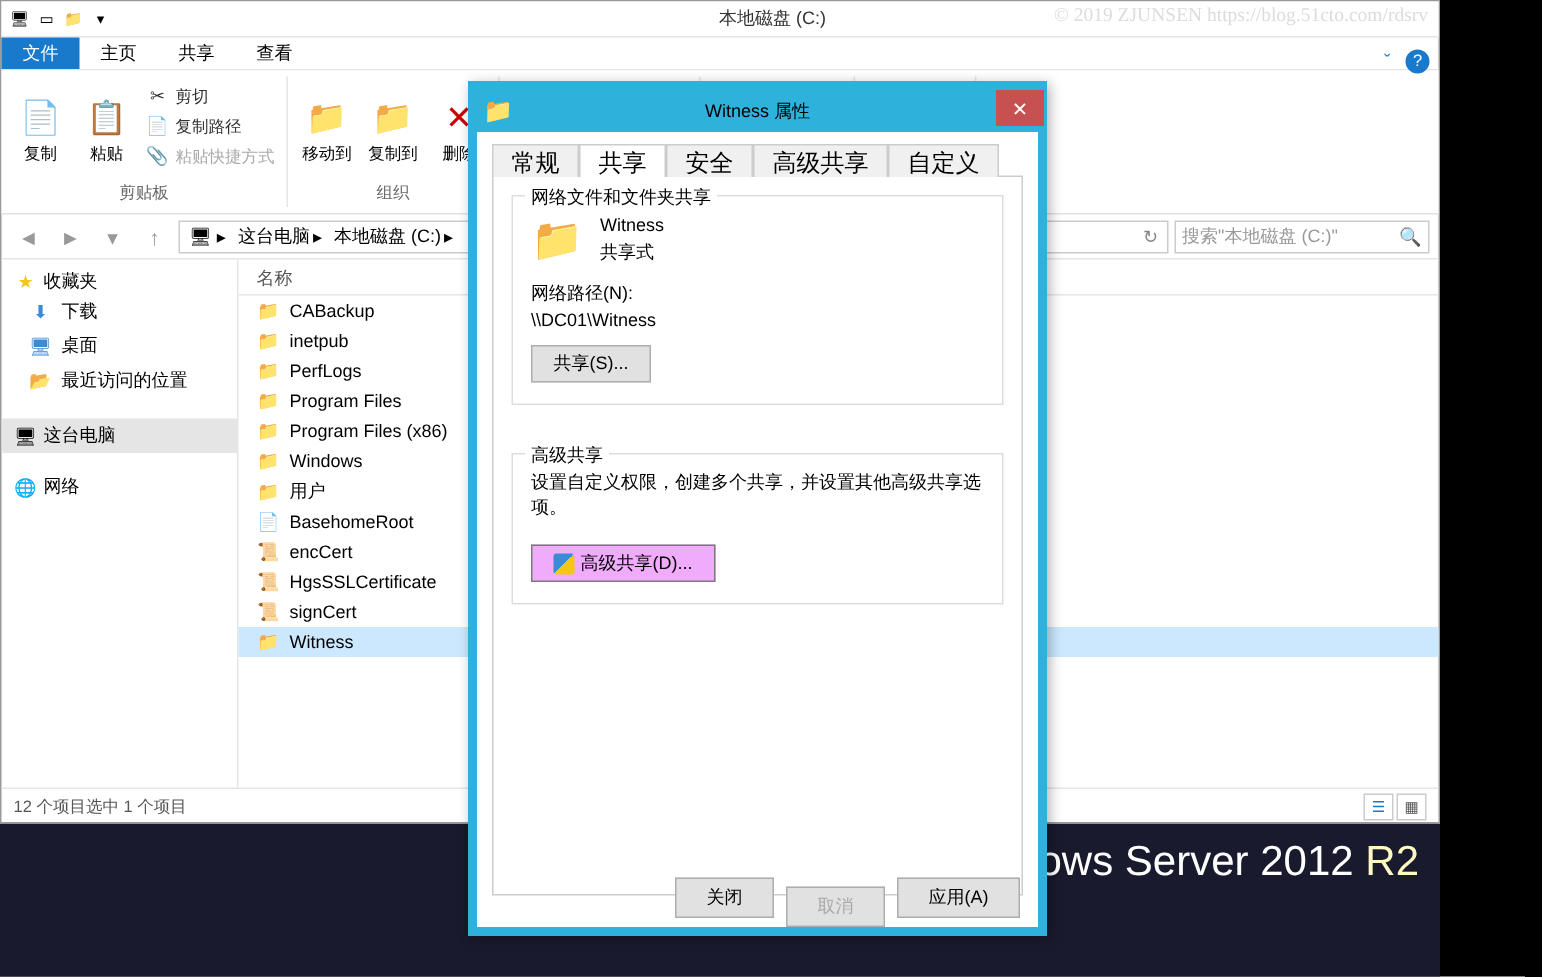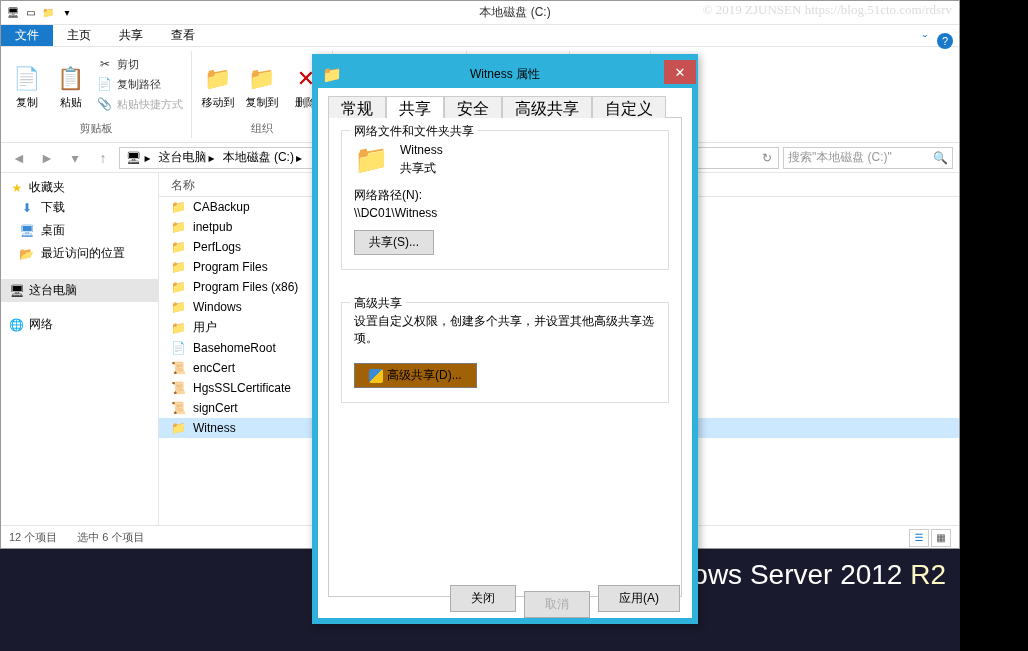--- a/index.html
+++ b/index.html
@@ -33,42 +33,42 @@
 .sidebar { width: 158px; border-right: 1px solid #e5e5e5; padding: 6px 0; overflow: hidden; }
 .sidebar .sb-item { display: flex; align-items: center; gap: 6px; padding: 3px 8px 3px 18px; font-size: 12px; }
 .sidebar .sb-header { padding-left: 8px; font-size: 12px; display: flex; align-items: center; gap: 4px; }
 .sidebar .sb-sep { height: 14px; }
 .sb-icn { width: 16px; height: 16px; display: inline-flex; align-items: center; justify-content: center; }
 .filelist { flex: 1; }
 .filelist .col-header { height: 24px; border-bottom: 1px solid #e5e5e5; font-size: 12px; color: #555; padding: 4px 12px; }
 .filelist .file-row { display: flex; align-items: center; gap: 6px; padding: 2px 12px; font-size: 12px; }
 .filelist .file-row.selected { background: #cce8ff; }
 .filelist .fi { width: 16px; height: 16px; display: inline-flex; align-items: center; justify-content: center; }
-.statusbar { height: 24px; border-top: 1px solid #e5e5e5; display: flex; align-items: center; font-size: 11px; padding: 0 8px; color: #555; gap: 20px; }
+.statusbar { height: 24px; border-top: 1px solid #e5e5e5; display: flex; align-items: center; font-size: 11px; padding: 0 8px; color: #555; gap: 0; }
 .statusbar .sb-right { margin-left: auto; display: flex; gap: 2px; }
 .statusbar .sb-right span { width: 20px; height: 18px; border: 1px solid #ccc; display: inline-flex; align-items: center; justify-content: center; font-size: 10px; }
 
 
 .props-dialog { position: absolute; top: 54px; left: 312px; width: 386px; height: 570px; background: #fff; border: 6px solid #2eb1da; box-shadow: 2px 2px 8px rgba(0,0,0,0.3); }
 .props-title { height: 28px; background: #2eb1da; display: flex; align-items: center; color: #fff; }
 .props-title .pt-icn { width: 28px; text-align: center; }
 .props-title .pt-text { flex: 1; text-align: center; font-size: 12px; color: #000; }
 .props-title .pt-close { width: 32px; height: 24px; background: #c75050; color: #fff; display: flex; align-items: center; justify-content: center; margin-right: -4px; margin-top: -4px; font-size: 13px; }
 .props-body { padding: 8px 10px; height: calc(100% - 68px); background: #fff; }
 .props-tabs { display: flex; height: 22px; }
 .props-tabs .pt-tab { border: 1px solid #ccc; border-bottom: none; padding: 2px 12px; font-size: 16px; background: #f0f0f0; position: relative; }
 .props-tabs .pt-tab.active { background: #fff; z-index: 2; }
 .props-panel { border: 1px solid #ccc; height: 480px; margin-top: -1px; padding: 12px; font-size: 12px; }
 .group-box { border: 1px solid #ddd; padding: 10px 12px 14px; margin-bottom: 32px; position: relative; }
 .group-box .gb-title { position: absolute; top: -8px; left: 8px; background: #fff; padding: 0 4px; font-size: 12px; }
 .folder-info { display: flex; gap: 10px; align-items: center; margin-bottom: 10px; }
 .folder-info .bigfolder { width: 36px; height: 36px; display: flex; align-items: center; justify-content: center; font-size: 28px; }
 .folder-info div { line-height: 1.5; }
 .win-btn { border: 1px solid #adadad; background: #e1e1e1; padding: 3px 14px; font-size: 12px; cursor: default; display: inline-flex; align-items: center; gap: 4px; }
-.win-btn.pressed { border: 1px solid #7a7a7a; background: #a16207; }
+.win-btn.pressed { border: 1px solid #7a7a7a; background: #f0abfc; }
 .props-footer { height: 40px; display: flex; align-items: center; justify-content: flex-end; gap: 8px; padding: 0 12px; }
 .props-footer .win-btn { padding: 4px 20px; }
 .props-footer .win-btn.disabled { color: #aaa; margin-top: 12px; }
 
 .corner-right { position: absolute; top: 32px; right: 6px; display: flex; gap: 10px; }
 .corner-right span { color: #1979ca; font-size: 13px; }
 
 .watermark { position: absolute; top: 2px; right: 8px; color: #dcdcdc; font-size: 13px; font-family: Liberation Serif, serif; z-index: 50; margin-left: 18px; }
 .os-brand { position: absolute; bottom: 60px; right: 14px; color: #fff; font-size: 28px; font-weight: 300; font-family: "Segoe UI Light", "Segoe UI"; }
 .os-brand .r2 { color: #fef9c3; }
@@ -283,21 +283,21 @@
             <div class="file-row selected">
               <span class="fi">📁</span>
               <span>Witness</span>
             </div>
           </div>
       </div>
     </div>
 
     <div class="statusbar">
       <span>12 个项目</span>
-      <span>选中 6 个项目</span>
+      <span>选中 1 个项目</span>
       <div class="sb-right">
         <span style="color:#1979ca;">☰</span>
         <span>▦</span>
       </div>
     </div>
   </div>
 
   <div class="props-dialog">
     <div class="props-title">
       <span class="pt-icn">📁</span>

